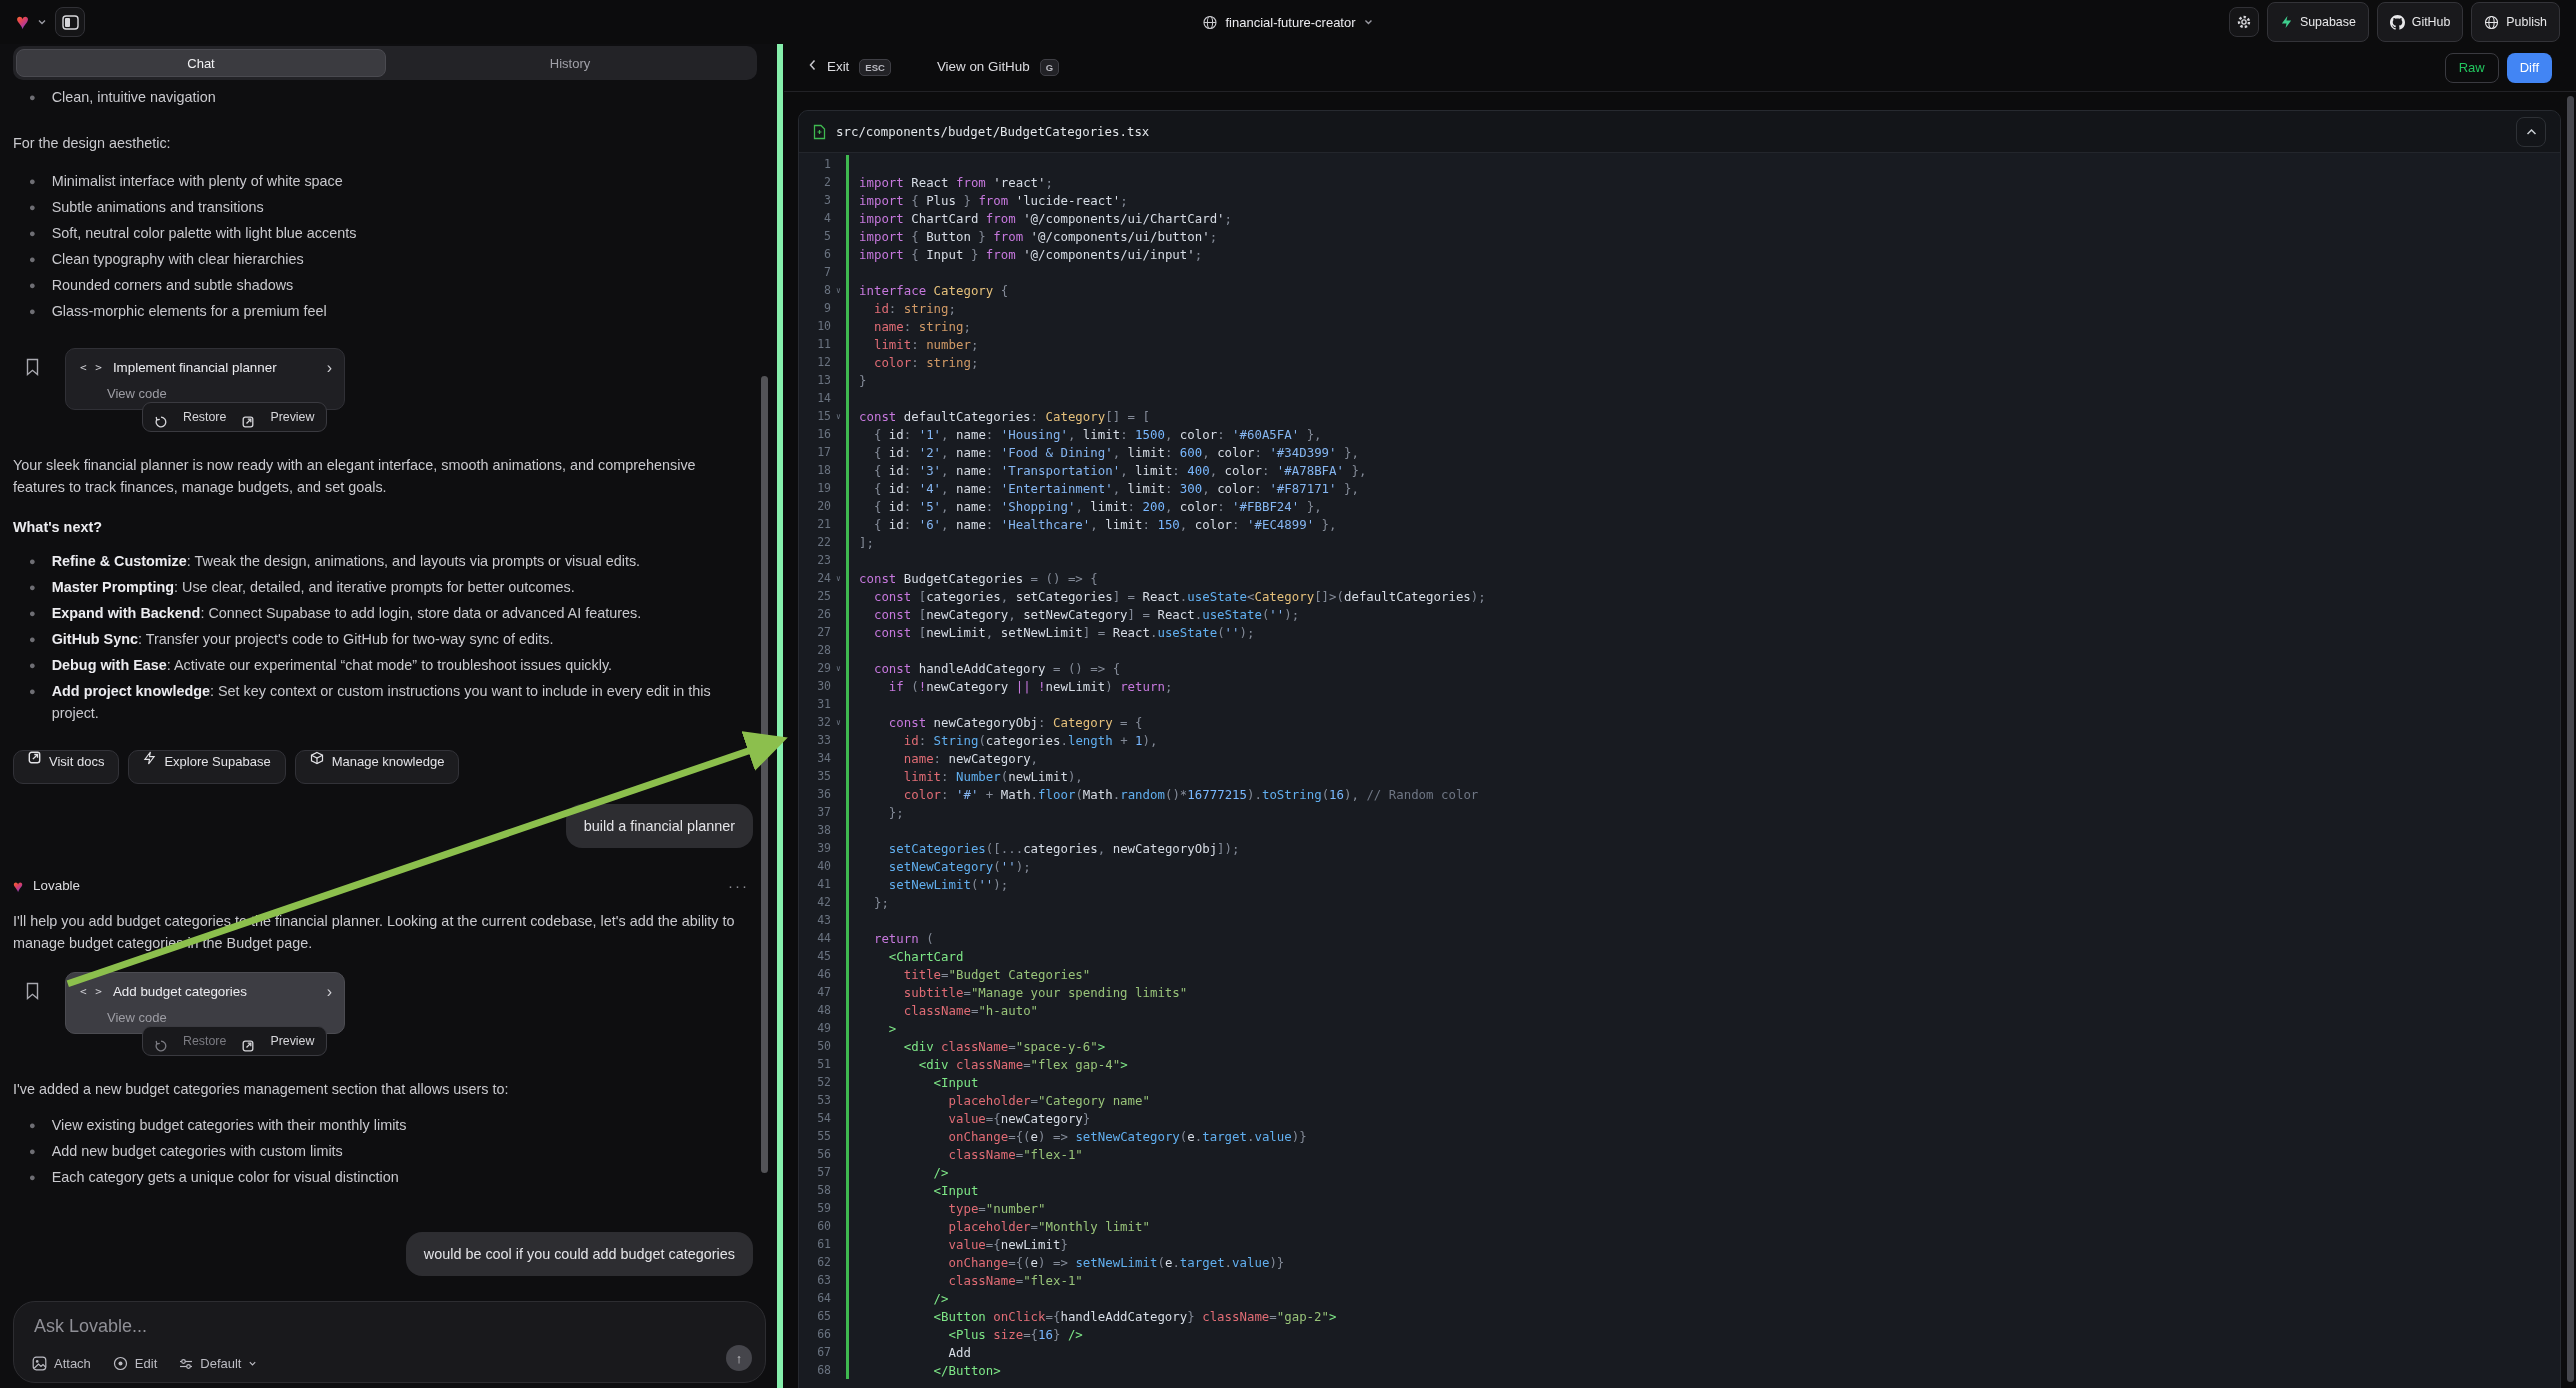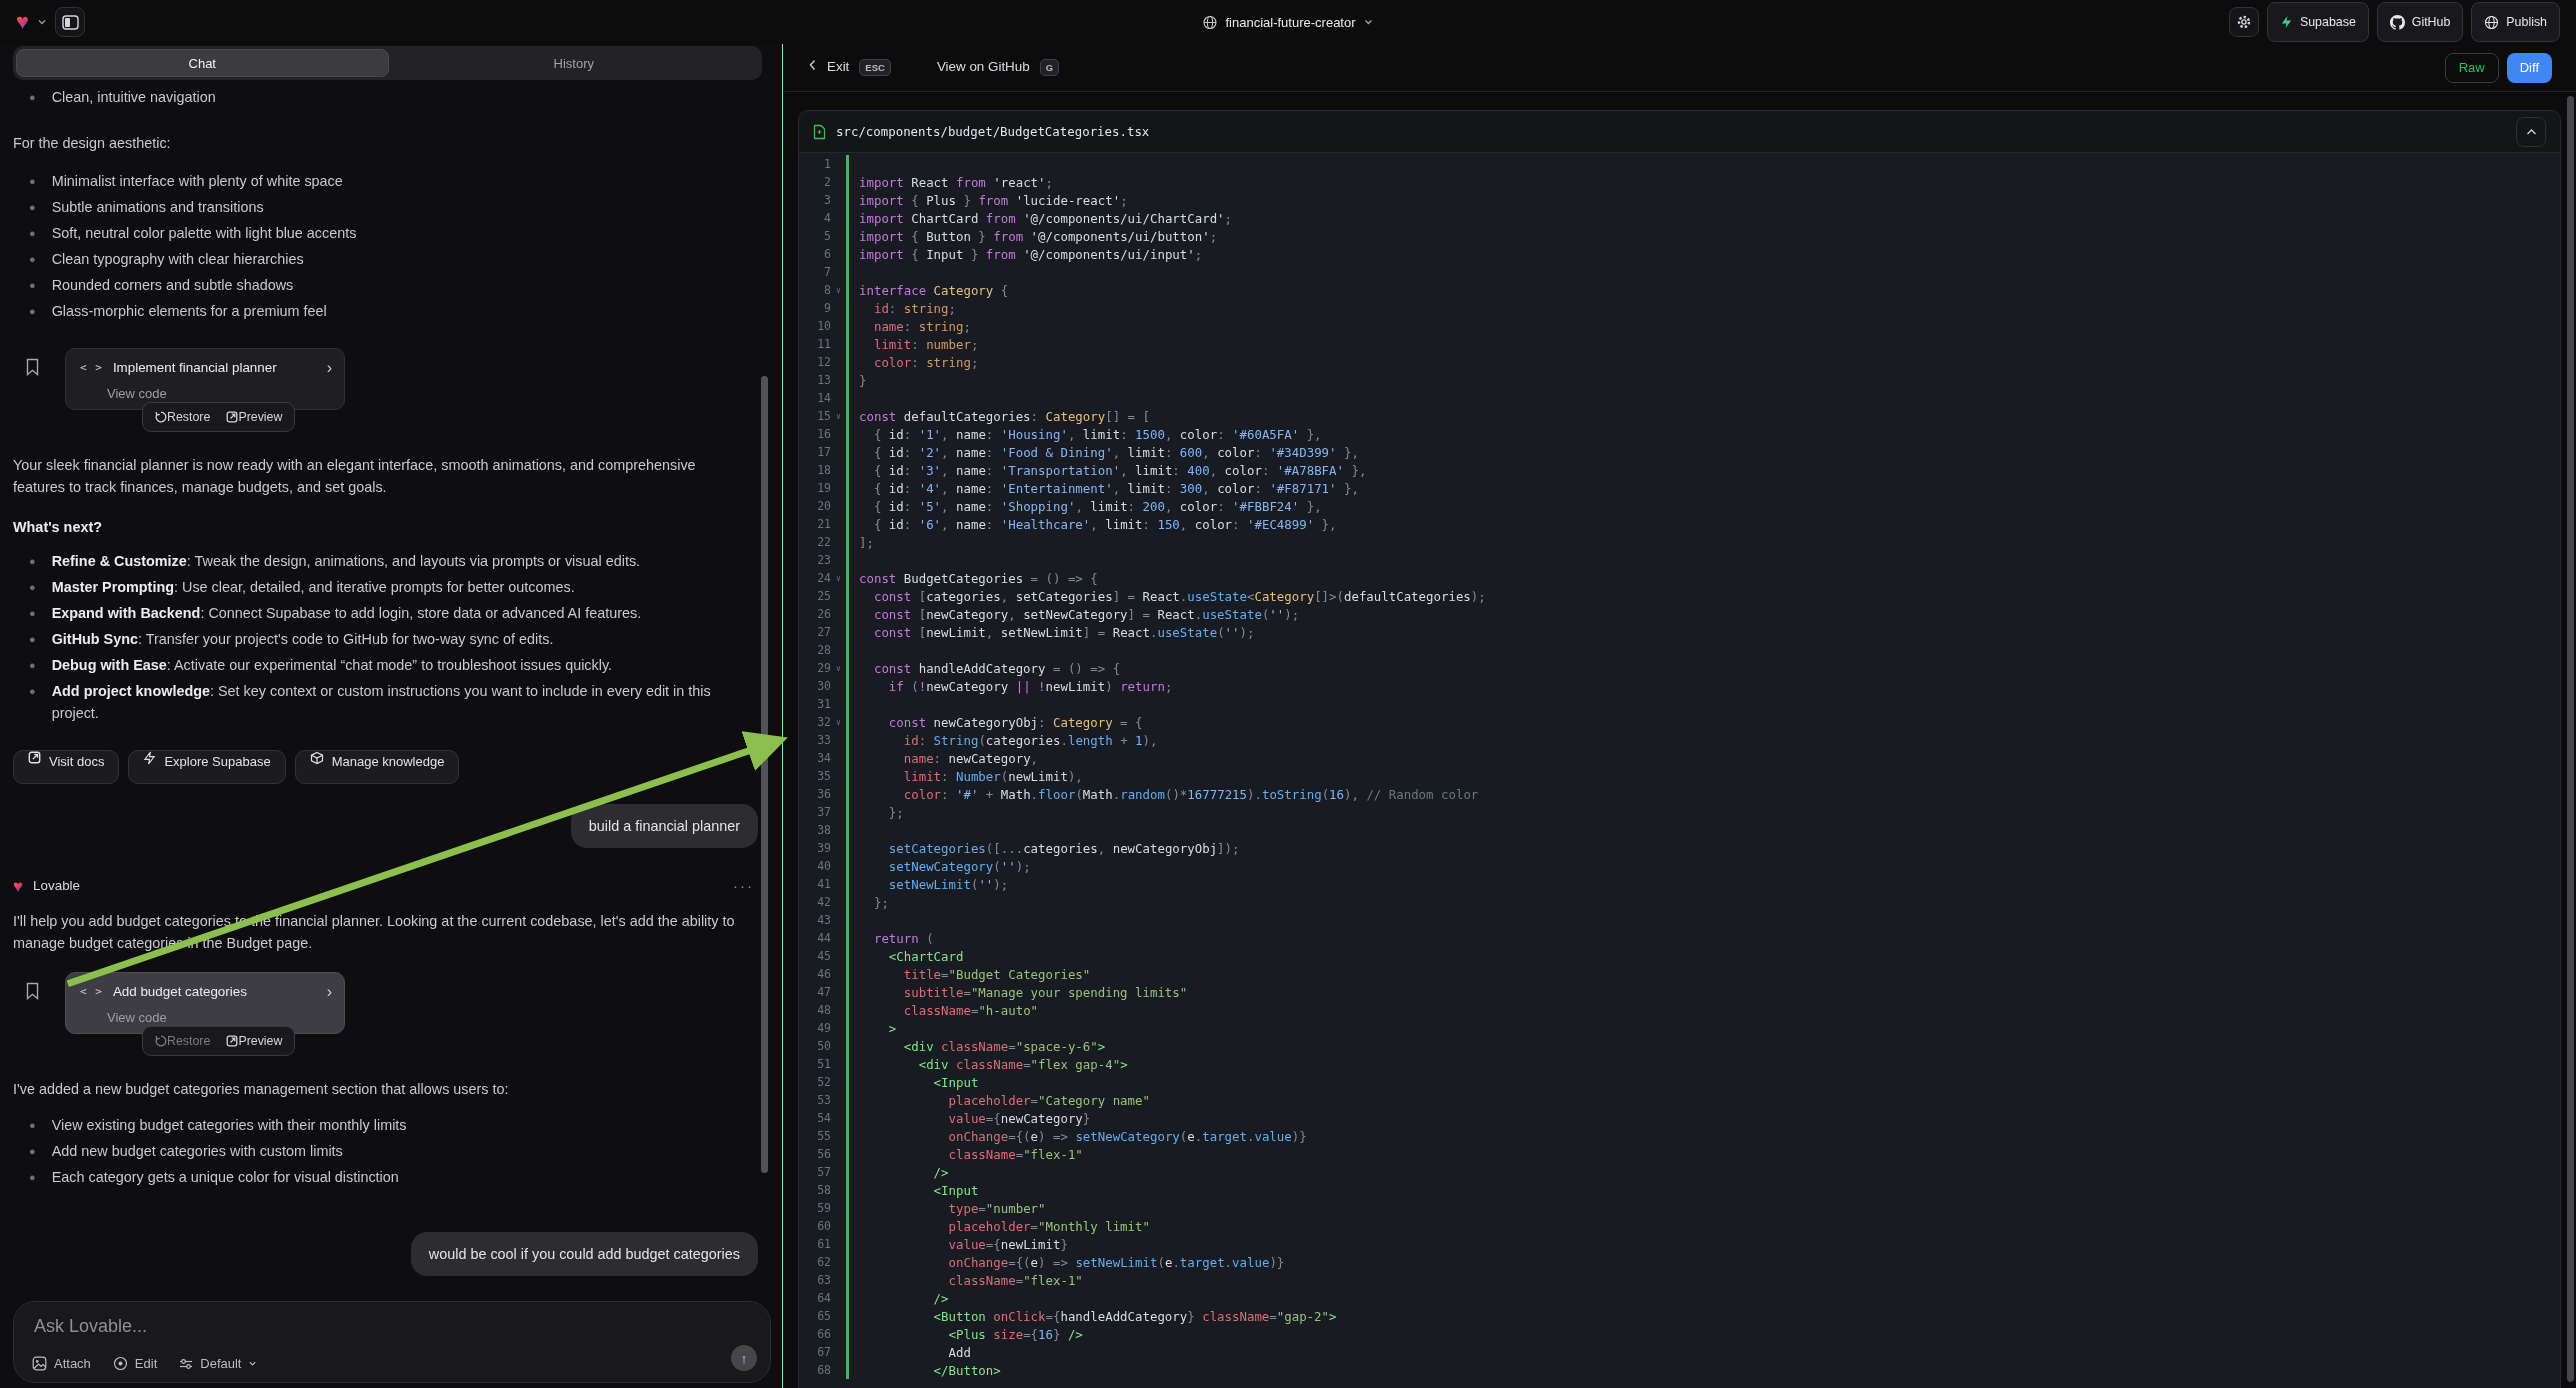--- a/index.html
+++ b/index.html
@@ -13,42 +13,42 @@
   .heart { font-size:22px; line-height:1;
     background:linear-gradient(140deg,#f6a33d 5%,#ef4b43 35%,#c13a84 58%,#7d4bd0 78%,#4f7df0 100%);
     -webkit-background-clip:text; background-clip:text; color:transparent; }
   .heart.sm { font-size:17px; }
   .icon-btn { width:30px; height:30px; border:1px solid #313136; border-radius:8px; display:flex; align-items:center; justify-content:center; background:#151517; color:#d6d6da; }
   .tb-center { position:absolute; left:50%; top:0; height:44px; transform:translateX(-50%); display:flex; align-items:center; gap:8px; font-size:13px; color:#ececf0; }
   .tb-right { margin-left:auto; display:flex; align-items:center; gap:8px; }
   .tb-btn { height:40px; display:flex; align-items:center; gap:7px; padding:0 12px; background:#19191c; border:1px solid #333338; border-radius:8px; font-size:12.4px; color:#e8e8ea; }
 
   
-  .left-panel { position:absolute; left:0; top:44px; width:783px; bottom:0; background:#0e0e10; border-right:1px solid #86efac; }
+  .left-panel { position:absolute; left:0; top:44px; width:783px; bottom:0; background:#0e0e10; border-right:6px solid #86efac; }
   .tabs { position:absolute; left:13px; right:20px; top:2px; height:34px; background:#232327; border-radius:10px; display:flex; padding:3px; }
   .tab { flex:1; display:flex; align-items:center; justify-content:center; font-size:13px; color:#a0a0a8; border-radius:8px; }
   .tab.active { background:#3b3b40; color:#f2f2f4; border:1px solid #4a4a50; }
 
   .chat { position:absolute; left:13px; right:24px; top:42px; bottom:96px; overflow:hidden; font-size:14.4px; line-height:22px; }
   .bullet-row { display:flex; gap:16px; padding-left:16px; min-height:26px; align-items:flex-start; }
   .bullet-row .dot { color:#6e6e74; font-size:11px; line-height:22px; }
   .bullet-row b { color:#ececf0; font-weight:700; }
   .para { color:#c9c9ce; }
   .h-bold { color:#ececf0; font-weight:700; }
 
   .vc-wrap { position:relative; margin-top:22px; height:86px; }
   .bookmark { position:absolute; left:12px; top:10px; color:#a9a9b0; }
   .vcard { position:absolute; left:52px; top:0; width:280px; height:62px; background:#1f1f23; border:1px solid #303036; border-radius:10px; padding:8px 12px 8px 14px; }
   .vcard.hl { background:#3d3d43; border-color:#4c4c52; }
   .vc-row1 { display:flex; align-items:center; gap:10px; color:#ececf0; font-size:13.4px; }
   .vc-row1 .chev { margin-left:auto; color:#cfcfd4; font-size:16px; }
   .code-glyph { font-family:"DejaVu Sans Mono", monospace; font-size:11px; color:#cfcfd4; letter-spacing:1px; }
   .vc-row2 { margin-left:27px; margin-top:4px; color:#9d9da4; font-size:13px; }
   .vc-pill { position:absolute; left:129px; top:54px; height:30px; display:flex; align-items:center; gap:16px; background:#19191c; border:1px solid #3a3a40; border-radius:9px; padding:0 12px; font-size:12.4px; color:#d6d6da; }
-  .pill-btn { display:flex; align-items:center; gap:0; }
+  .pill-btn { display:flex; align-items:flex-end; gap:16px; }
   .pill-btn.dim { color:#7b7b82; }
 
   .actions { display:flex; gap:9px; margin-top:26px; }
   .action-btn { height:34px; display:flex; align-items:flex-start; gap:8px; padding:0 14px; background:#1c1c1f; border:1px solid #323238; border-radius:10px; font-size:13px; color:#e3e3e7; }
 
   .bubble { background:#2d2d31; color:#e4e4e8; border-radius:16px; padding:11px 18px; font-size:14.4px; width:max-content; max-width:518px; margin-left:auto; }
   .assistant-head { display:flex; align-items:center; gap:10px; margin-top:26px; height:24px; }
   .assistant-head .name { font-size:13.4px; color:#dcdce0; }
   .assistant-head .dots { margin-left:auto; color:#8d8d94; font-size:15px; letter-spacing:2px; margin-right:4px; }
 

